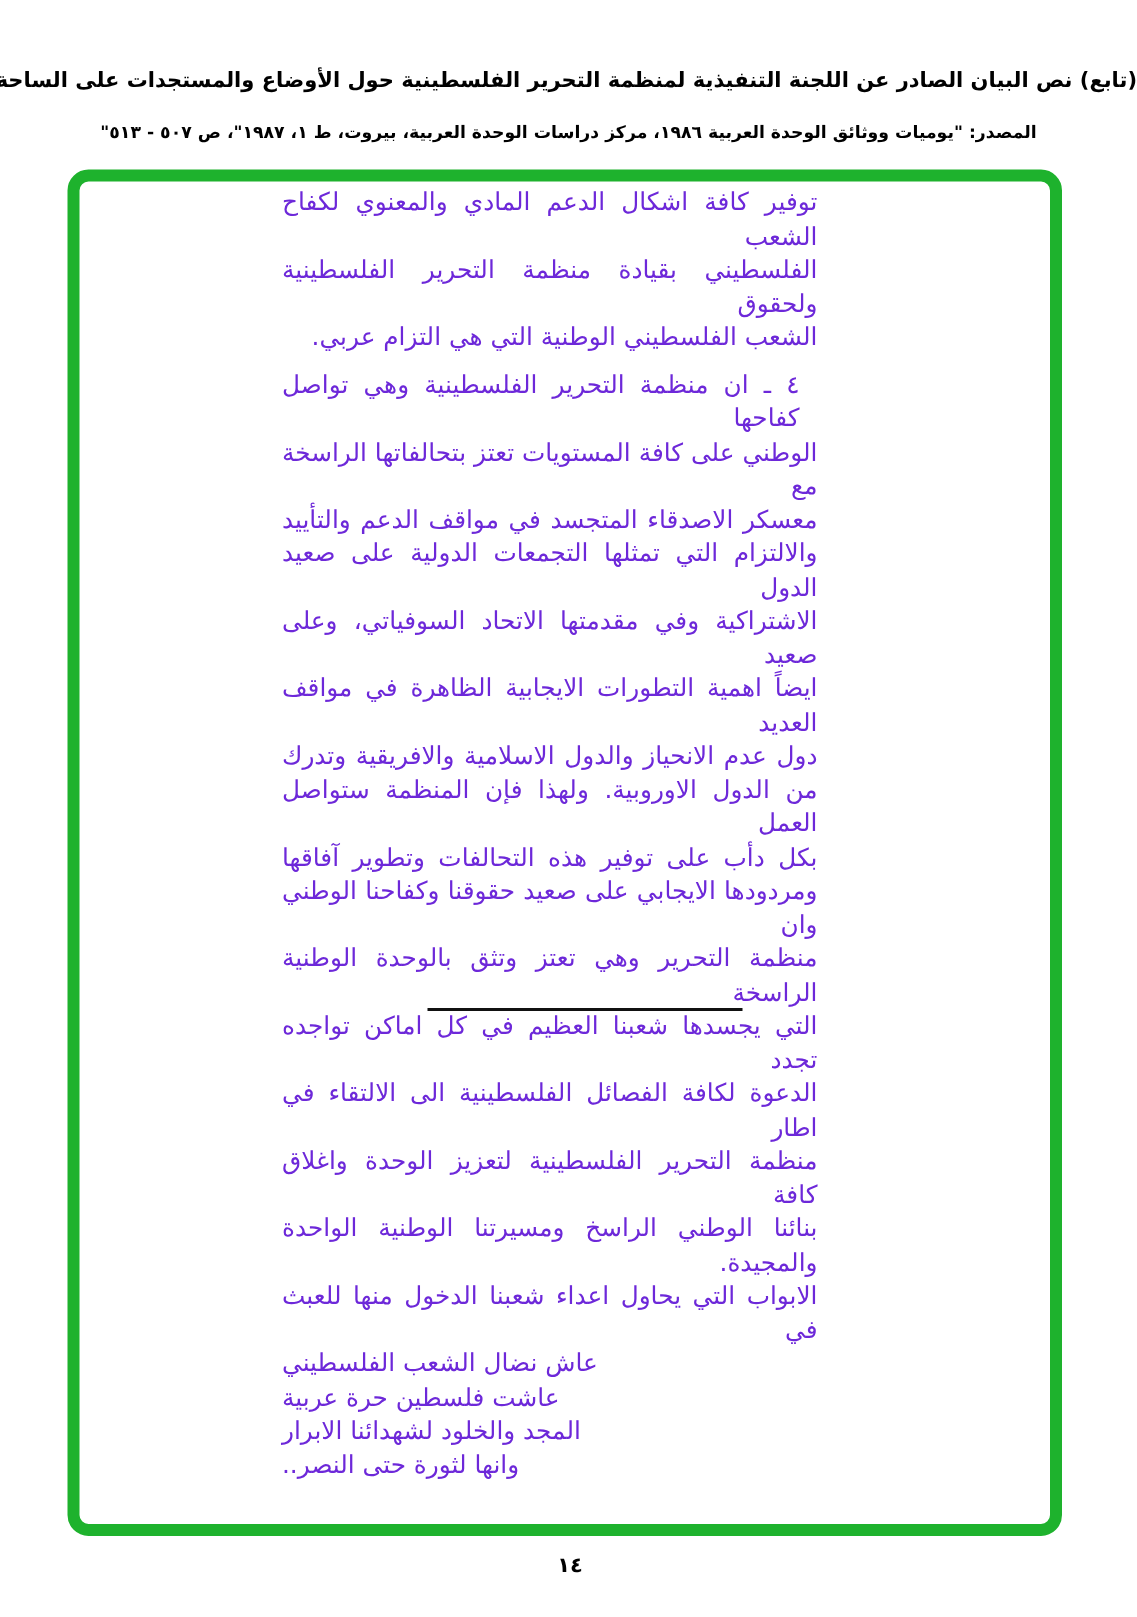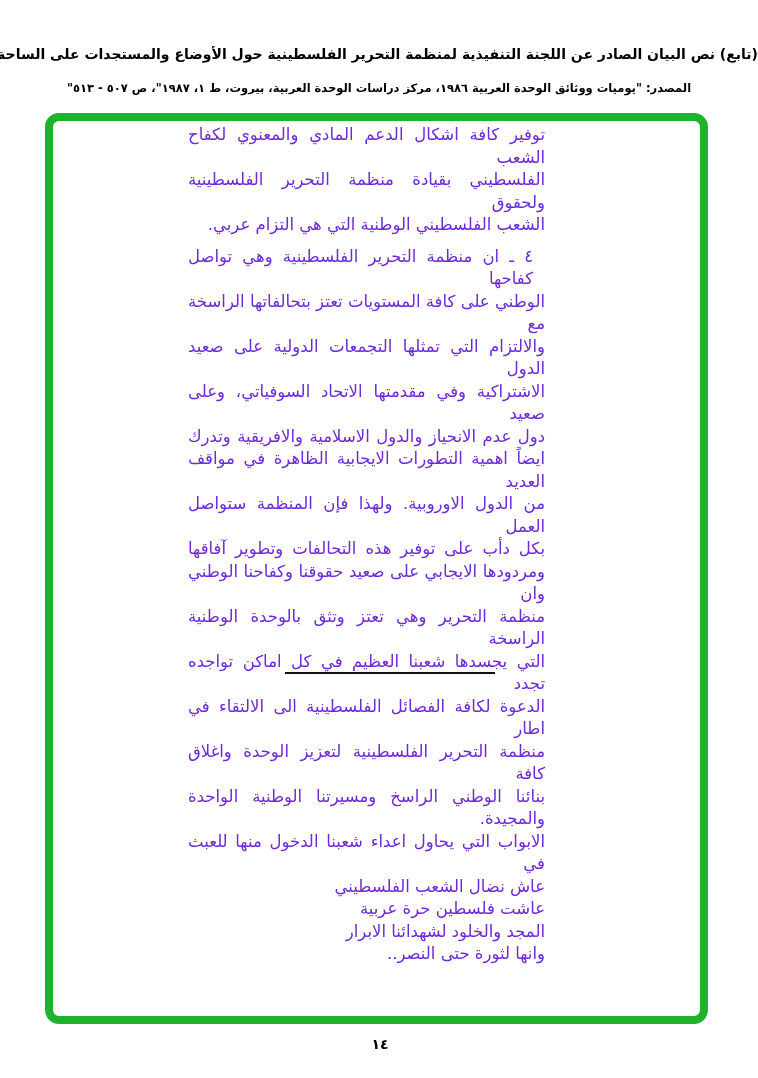--- a/index.html
+++ b/index.html
@@ -66,21 +66,21 @@
   .line.last {
     text-align-last: right;
   }
   .line.indent {
     padding-right: 12px;
   }
   .para-gap {
     height: 9px;
   }
   .slogan {
-    text-align: right;
+    text-align: left;
   }
   .divider {
     position: absolute;
     left: 285px;
     top: 672px;
     width: 210px;
     height: 2px;
     background: #111;
   }
   .page-number {
@@ -105,24 +105,25 @@
 
 <div class="text-col">
   <div class="line">توفير كافة اشكال الدعم المادي والمعنوي لكفاح الشعب</div>
   <div class="line">الفلسطيني بقيادة منظمة التحرير الفلسطينية ولحقوق</div>
   <div class="line last">الشعب الفلسطيني الوطنية التي هي التزام عربي.</div>
 
   <div class="para-gap"></div>
 
   <div class="line indent">٤ ـ ان منظمة التحرير الفلسطينية وهي تواصل كفاحها</div>
   <div class="line">الوطني على كافة المستويات تعتز بتحالفاتها الراسخة مع</div>
+  <div class="line">معسكر الاصدقاء المتجسد في مواقف الدعم والتأييد</div>
   <div class="line">والالتزام التي تمثلها التجمعات الدولية على صعيد الدول</div>
   <div class="line">الاشتراكية وفي مقدمتها الاتحاد السوفياتي، وعلى صعيد</div>
+  <div class="line">ايضاً اهمية التطورات الايجابية الظاهرة في مواقف العديد</div>
   <div class="line">دول عدم الانحياز والدول الاسلامية والافريقية وتدرك</div>
-  <div class="line">ايضاً اهمية التطورات الايجابية الظاهرة في مواقف العديد</div>
   <div class="line">من الدول الاوروبية. ولهذا فإن المنظمة ستواصل العمل</div>
   <div class="line">بكل دأب على توفير هذه التحالفات وتطوير آفاقها</div>
   <div class="line">ومردودها الايجابي على صعيد حقوقنا وكفاحنا الوطني وان</div>
   <div class="line">منظمة التحرير وهي تعتز وتثق بالوحدة الوطنية الراسخة</div>
   <div class="line">التي يجسدها شعبنا العظيم في كل اماكن تواجده تجدد</div>
   <div class="line">الدعوة لكافة الفصائل الفلسطينية الى الالتقاء في اطار</div>
   <div class="line">منظمة التحرير الفلسطينية لتعزيز الوحدة واغلاق كافة</div>
   <div class="line last">بنائنا الوطني الراسخ ومسيرتنا الوطنية الواحدة والمجيدة.</div>
   <div class="line">الابواب التي يحاول اعداء شعبنا الدخول منها للعبث في</div>
 

